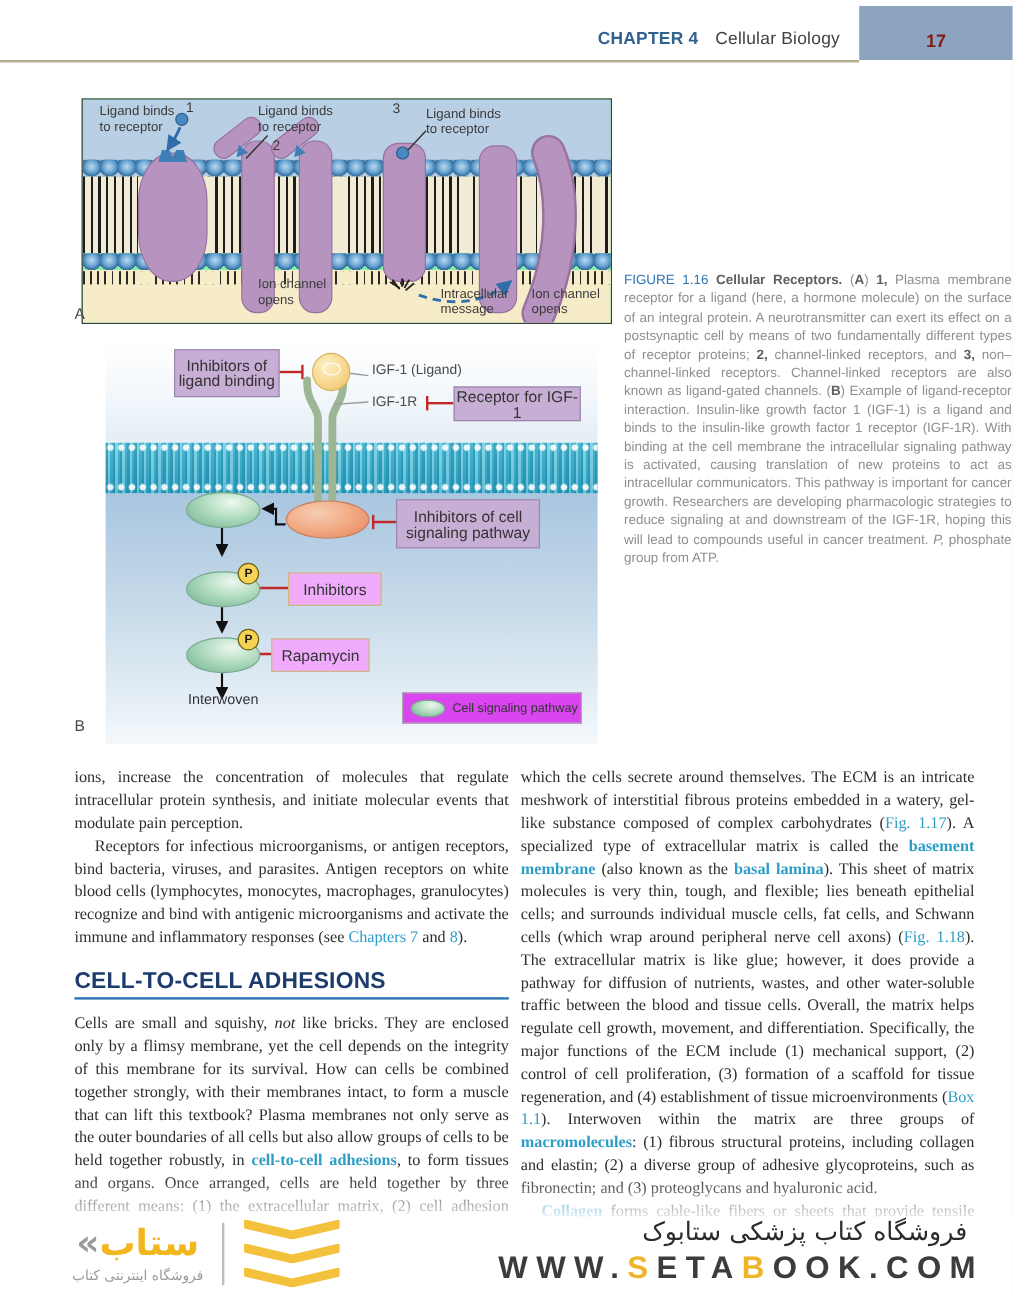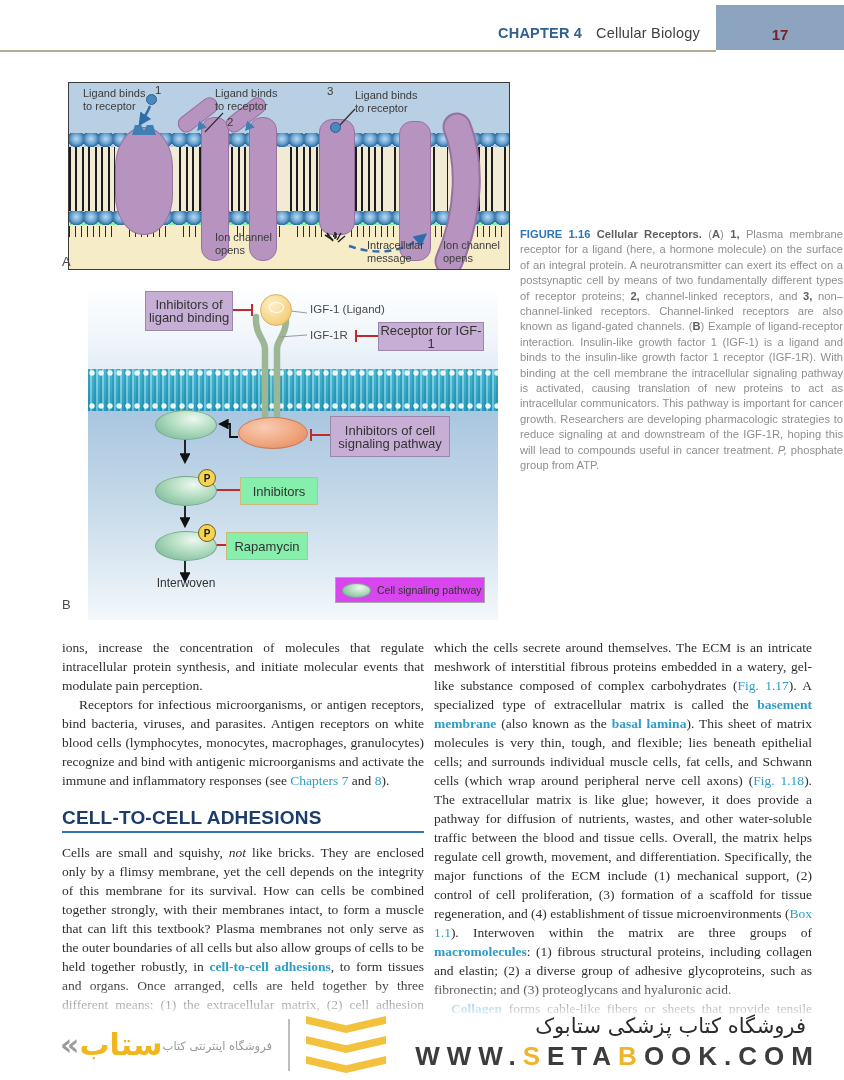--- a/index.html
+++ b/index.html
@@ -54,42 +54,42 @@
       radial-gradient(circle at 4px 4px, rgba(255,255,255,.9) 2.2px, rgba(255,255,255,0) 3.2px) 0 0/9px 9px repeat-x,
       radial-gradient(circle at 4px 4px, rgba(255,255,255,.9) 2.2px, rgba(255,255,255,0) 3.2px) 0 33px/9px 9px repeat-x,
       repeating-linear-gradient(90deg, rgba(16,110,140,.38) 0 2px, rgba(255,255,255,.28) 2px 4px, rgba(16,110,140,.14) 4px 6px),
       linear-gradient(180deg,#54c4de,#2ba3c4);}
   .pb-interior{position:absolute;left:28px;top:126px;width:410px;height:209px;
      background:linear-gradient(180deg,#a9c6e0 0%,#c6dae9 45%,#e3edf5 80%,#f4f8fb 100%);}
   .pb-svg{position:absolute;left:0;top:0;width:450px;height:335px;z-index:4;pointer-events:none;}
   .pbox{position:absolute;z-index:5;display:flex;align-items:center;justify-content:center;text-align:center;
         font-size:13px;line-height:13px;color:#333;white-space:pre-line;}
   .pbox-purple{background:#c7aed4;border:1px solid #9b86ad;}
-  .pbox-cream{background:#86efac;border:1px solid #cdb97c;}
+  .pbox-cream{background:#f0abfc;border:1px solid #cdb97c;}
   .ligand-circle{position:absolute;left:200px;top:9px;width:30px;height:30px;border-radius:50%;z-index:5;
      background:radial-gradient(circle at 38% 32%, #fdf0c6 0%, #f6d88e 55%, #eebe62 100%);border:1px solid #d8b35e;}
   .ligand-inner{position:absolute;left:8px;top:7px;width:13px;height:9px;border-radius:50%;
      border:1.5px solid rgba(255,255,255,.95);}
   .gellipse{position:absolute;width:60px;height:28px;border-radius:50%;z-index:5;
      background:radial-gradient(ellipse at 62% 28%, #eef8f0 0%, #b7dfc4 40%, #8cc4a5 75%, #74b091 100%);
      border:1px solid #76a98c;}
   .pbadge{position:absolute;width:16px;height:16px;border-radius:50%;background:#f6d353;border:1.5px solid #6f6118;
      z-index:6;display:flex;align-items:center;justify-content:center;font-size:10px;font-weight:bold;color:#1a1a1a;}
   .pb-label{position:absolute;z-index:5;font-size:11.5px;color:#4a4a4a;}
   .legend-box{position:absolute;left:275px;top:292px;width:150px;height:26px;background:#d946ef;border:1px solid #a8a8a8;
      display:flex;align-items:center;gap:6px;padding-left:6px;box-sizing:border-box;z-index:5;}
   .legend-ellipse{position:relative;width:27px;height:13px;flex:0 0 27px;border-radius:50%;
      background:radial-gradient(ellipse at 62% 28%, #eef8f0 0%, #b7dfc4 40%, #8cc4a5 75%, #74b091 100%);
      border:1px solid #76a98c;}
   .legend-text{font-size:10.5px;color:#333;}
 
   
   .figure-caption{position:absolute;left:520px;top:227px;width:323px;font-size:11.2px;line-height:15.4px;
      color:#8f8f8f;text-align:justify;}
-  .figure-caption .seg-capblue{color:#2e74b6;font-weight:bold;}
+  .figure-caption .seg-capblue{color:#2e74b6;font-weight:normal;}
   .figure-caption .seg-capbold{color:#5f5f5f;font-weight:bold;}
   .figure-caption .seg-capitalic{font-style:italic;}
 
   
   .text-area{position:absolute;left:0;top:636px;width:844px;height:384px;overflow:hidden;}
   .col{position:absolute;top:2px;font-family:"Liberation Serif",serif;font-size:13.5px;line-height:19px;
        color:#2e2e2e;text-align:justify;}
   .col-left{left:62px;width:362px;}
   .col-right{left:434px;width:378px;}
   .col p{margin:0;}
@@ -100,21 +100,21 @@
   .section-heading{font-family:"Liberation Sans",sans-serif;font-weight:bold;font-size:19px;
      color:#1d3c6d;letter-spacing:.2px;margin:18px 0 0 0;text-align:left;}
   .section-rule{height:2px;background:#2e74b6;margin:4px 0 10px 0;}
   .fade-overlay{position:absolute;left:0;top:982px;width:844px;height:48px;z-index:5;pointer-events:none;
      background:linear-gradient(180deg, rgba(255,255,255,0) 0%, rgba(255,255,255,.9) 70%, #ffffff 100%);}
 
   
   .footer{position:absolute;left:0;top:1014px;width:844px;height:66px;background:#ffffff;z-index:10;
           font-family:"DejaVu Sans",sans-serif;}
   .footer-left{position:absolute;left:60px;top:2px;display:flex;align-items:center;gap:16px;}
-  .wordmark-col{display:flex;align-items:center;}
+  .wordmark-col{display:flex;flex-direction:column;align-items:center;}
   .wordmark{font-size:30px;line-height:34px;font-weight:bold;}
   .wordmark .chev{color:#9b9b9b;}
   .wordmark .yel{color:#f2b71c;}
   .footer-tagline{font-size:11.5px;color:#9a9a9a;margin-top:2px;}
   .footer-divider{width:2px;height:52px;background:#bdbdbd;}
   .emblem{display:flex;flex-direction:column;gap:3px;}
   .emblem .chevron{width:80px;height:17px;background:#f4c13d;
      clip-path:polygon(0 0,50% 55%,100% 0,100% 45%,50% 100%,0 45%);}
   .footer-right{position:absolute;right:24px;top:0;text-align:right;}
   .store-name{font-size:21px;color:#2b2b2b;padding-right:14px;}

